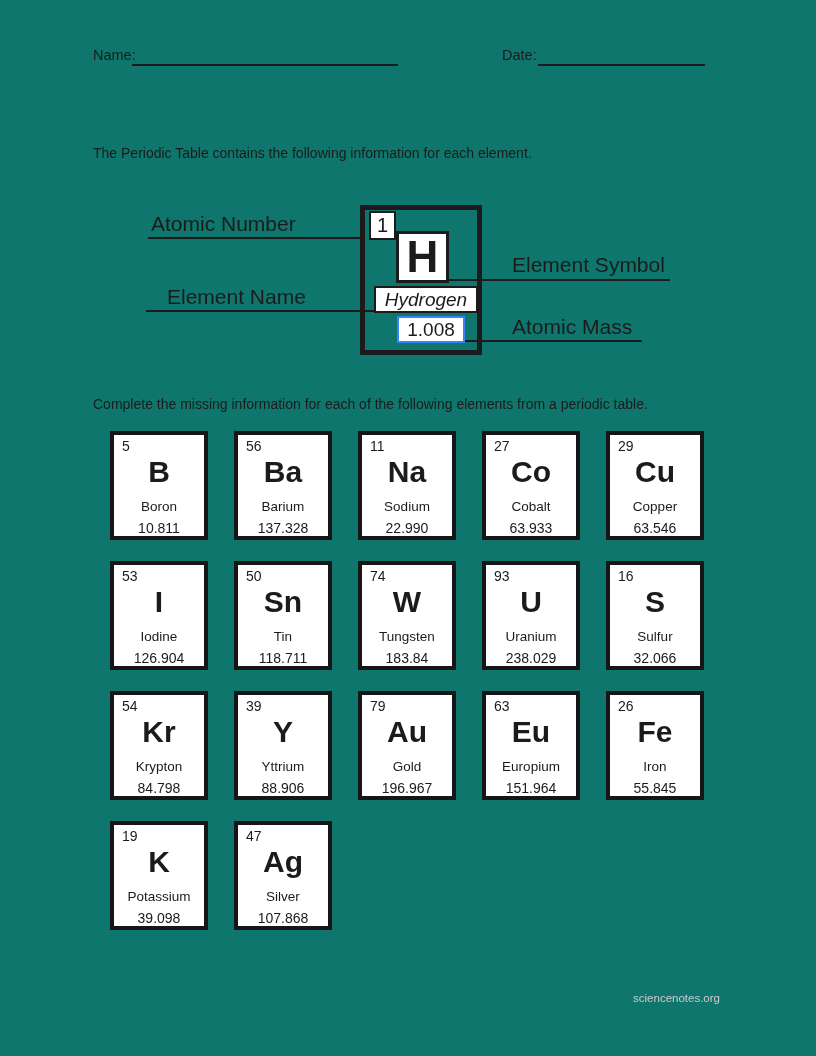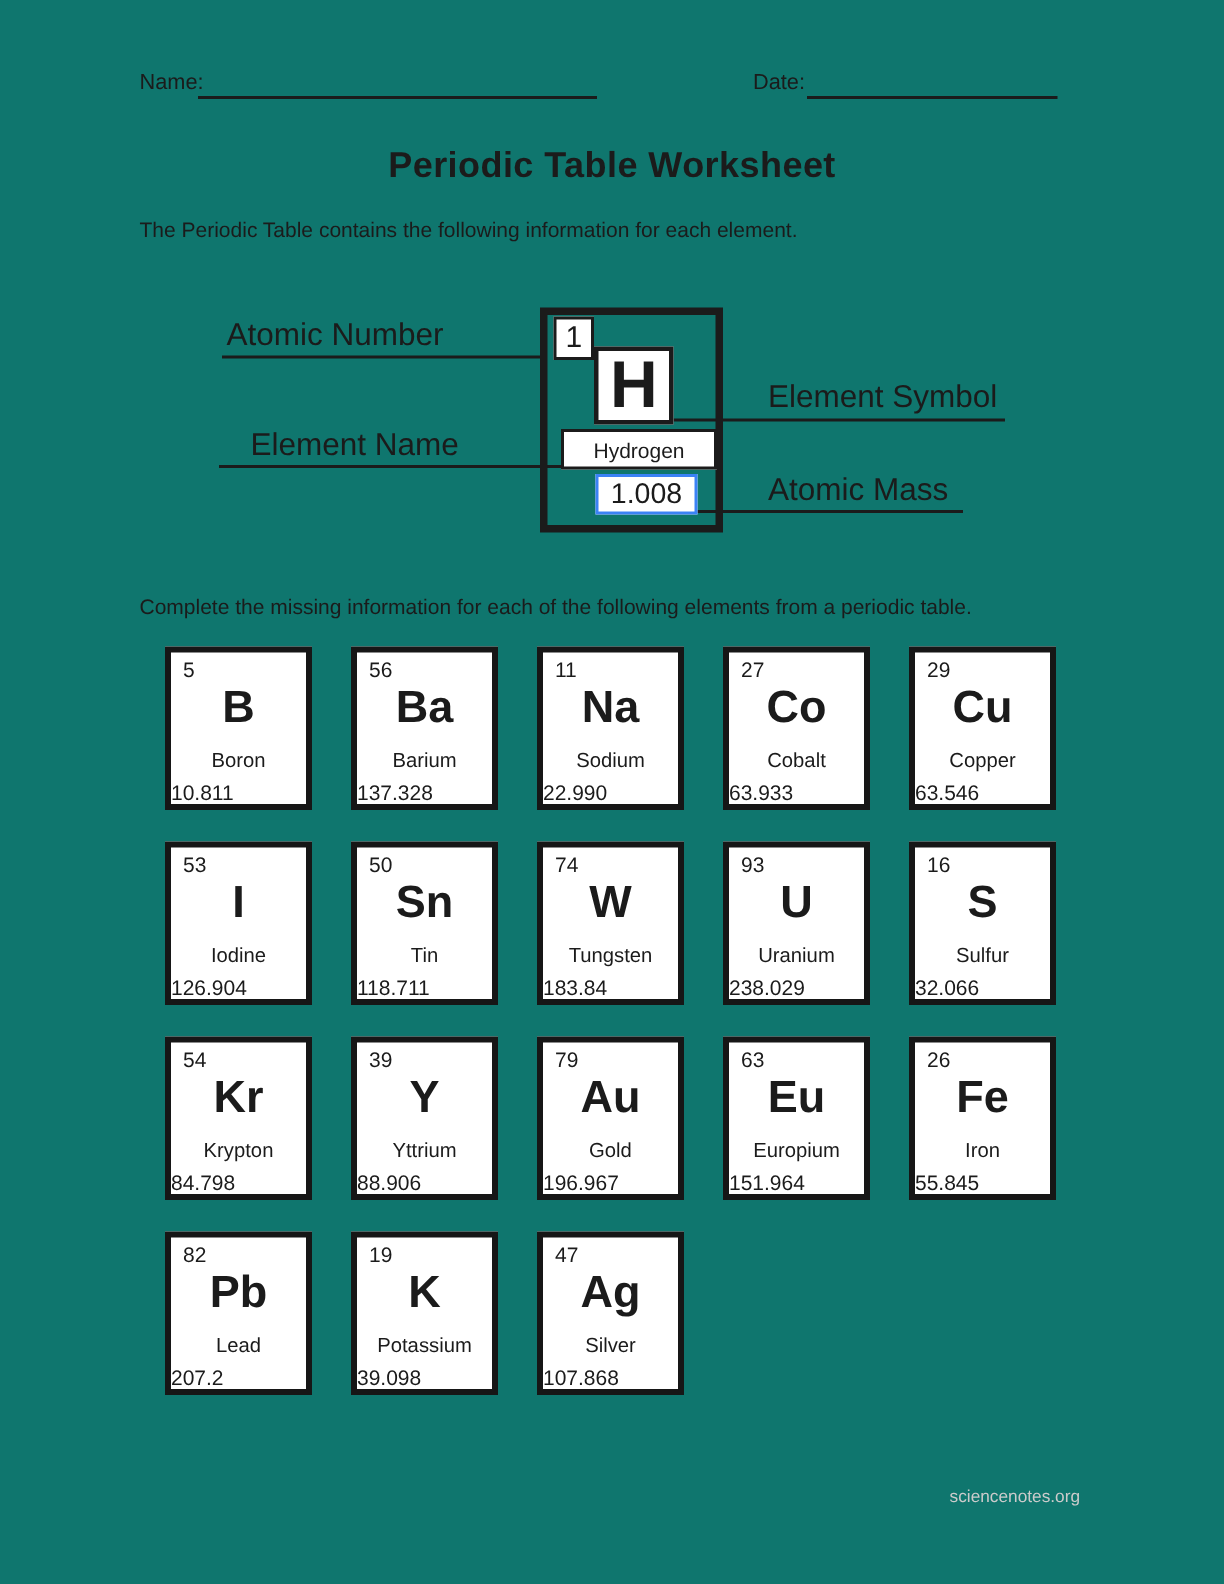--- a/index.html
+++ b/index.html
@@ -15,46 +15,45 @@
   .bodytext{position:absolute;font-size:14px;margin:0;white-space:nowrap;}
   
   .ex-label{position:absolute;font-size:21px;line-height:24px;white-space:nowrap;}
   .ex-line{position:absolute;height:2px;background:#1b1b1b;}
   .box{position:absolute;box-sizing:border-box;background:#fff;
        display:flex;align-items:center;justify-content:center;}
   .bigbox{left:360px;top:205px;width:122px;height:150px;border:5px solid #1b1b1b;background:transparent;}
   .numbox{left:369px;top:211px;width:27px;height:29px;border:2px solid #1b1b1b;font-size:20px;}
   .symbox{left:396px;top:231px;width:53px;height:52px;border:3px solid #1b1b1b;
           font-size:44px;font-weight:bold;}
-  .namebox{left:374px;top:286px;width:104px;height:27px;border:2px solid #1b1b1b;font-size:14px;}
+  .namebox{left:374px;top:286px;width:104px;height:27px;border:2px solid #1b1b1b;font-size:19px;font-style:italic;}
   .massbox{left:397px;top:316px;width:68px;height:27px;border:2px solid #3b82f6;font-size:19px;}
   
   .grid{position:absolute;left:110px;top:431px;display:grid;
         grid-template-columns:repeat(5,98px);grid-auto-rows:109px;
         column-gap:26px;row-gap:21px;}
   .card{position:relative;box-sizing:border-box;border:4px solid #161616;background:#fff;}
   .card .num{position:absolute;left:8px;top:3px;font-size:14px;}
   .card .sym{position:absolute;left:0;right:0;top:20px;text-align:center;
              font-size:30px;font-weight:bold;line-height:1.1;}
   .card .nm{position:absolute;left:0;right:0;top:64px;text-align:center;font-size:13.5px;}
-  .card .ms{position:absolute;left:0;right:0;top:85px;font-size:14px;}
+  .card .ms{position:absolute;left:0;right:0;top:85px;text-align:center;font-size:14px;}
   
   .footer{position:absolute;right:96px;top:992px;font-size:11.5px;color:#cbcbcb;}
 </style>
 </head>
 <body>
 
 <div class="page">
 
   <span class="hdr-label" style="left:93px;top:47px;">Name:</span>
   <div class="blank" style="left:132px;top:64px;width:266px;"></div>
   <span class="hdr-label" style="left:502px;top:47px;">Date:</span>
   <div class="blank" style="left:538px;top:64px;width:167px;"></div>
 
-  <h1 class="title">Periodic Table Worksheet</h1>
 
   <p class="bodytext" style="left:93px;top:145px;">The Periodic Table contains the following information for each element.</p>
 
   <div>
     <span class="ex-label" style="left:151px;top:212px;">Atomic Number</span>
     <div class="ex-line" style="left:148px;top:237px;width:212px;"></div>
 
     <span class="ex-label" style="left:167px;top:285px;">Element Name</span>
     <div class="ex-line" style="left:146px;top:310px;width:229px;"></div>
 
@@ -158,26 +157,20 @@
         <span class="nm">Europium</span>
         <span class="ms">151.964</span>
       </div>
       <div class="card">
         <span class="num">26</span>
         <span class="sym">Fe</span>
         <span class="nm">Iron</span>
         <span class="ms">55.845</span>
       </div>
       <div class="card">
-        <span class="num">82</span>
-        <span class="sym">Pb</span>
-        <span class="nm">Lead</span>
-        <span class="ms">207.2</span>
-      </div>
-      <div class="card">
         <span class="num">19</span>
         <span class="sym">K</span>
         <span class="nm">Potassium</span>
         <span class="ms">39.098</span>
       </div>
       <div class="card">
         <span class="num">47</span>
         <span class="sym">Ag</span>
         <span class="nm">Silver</span>
         <span class="ms">107.868</span>

